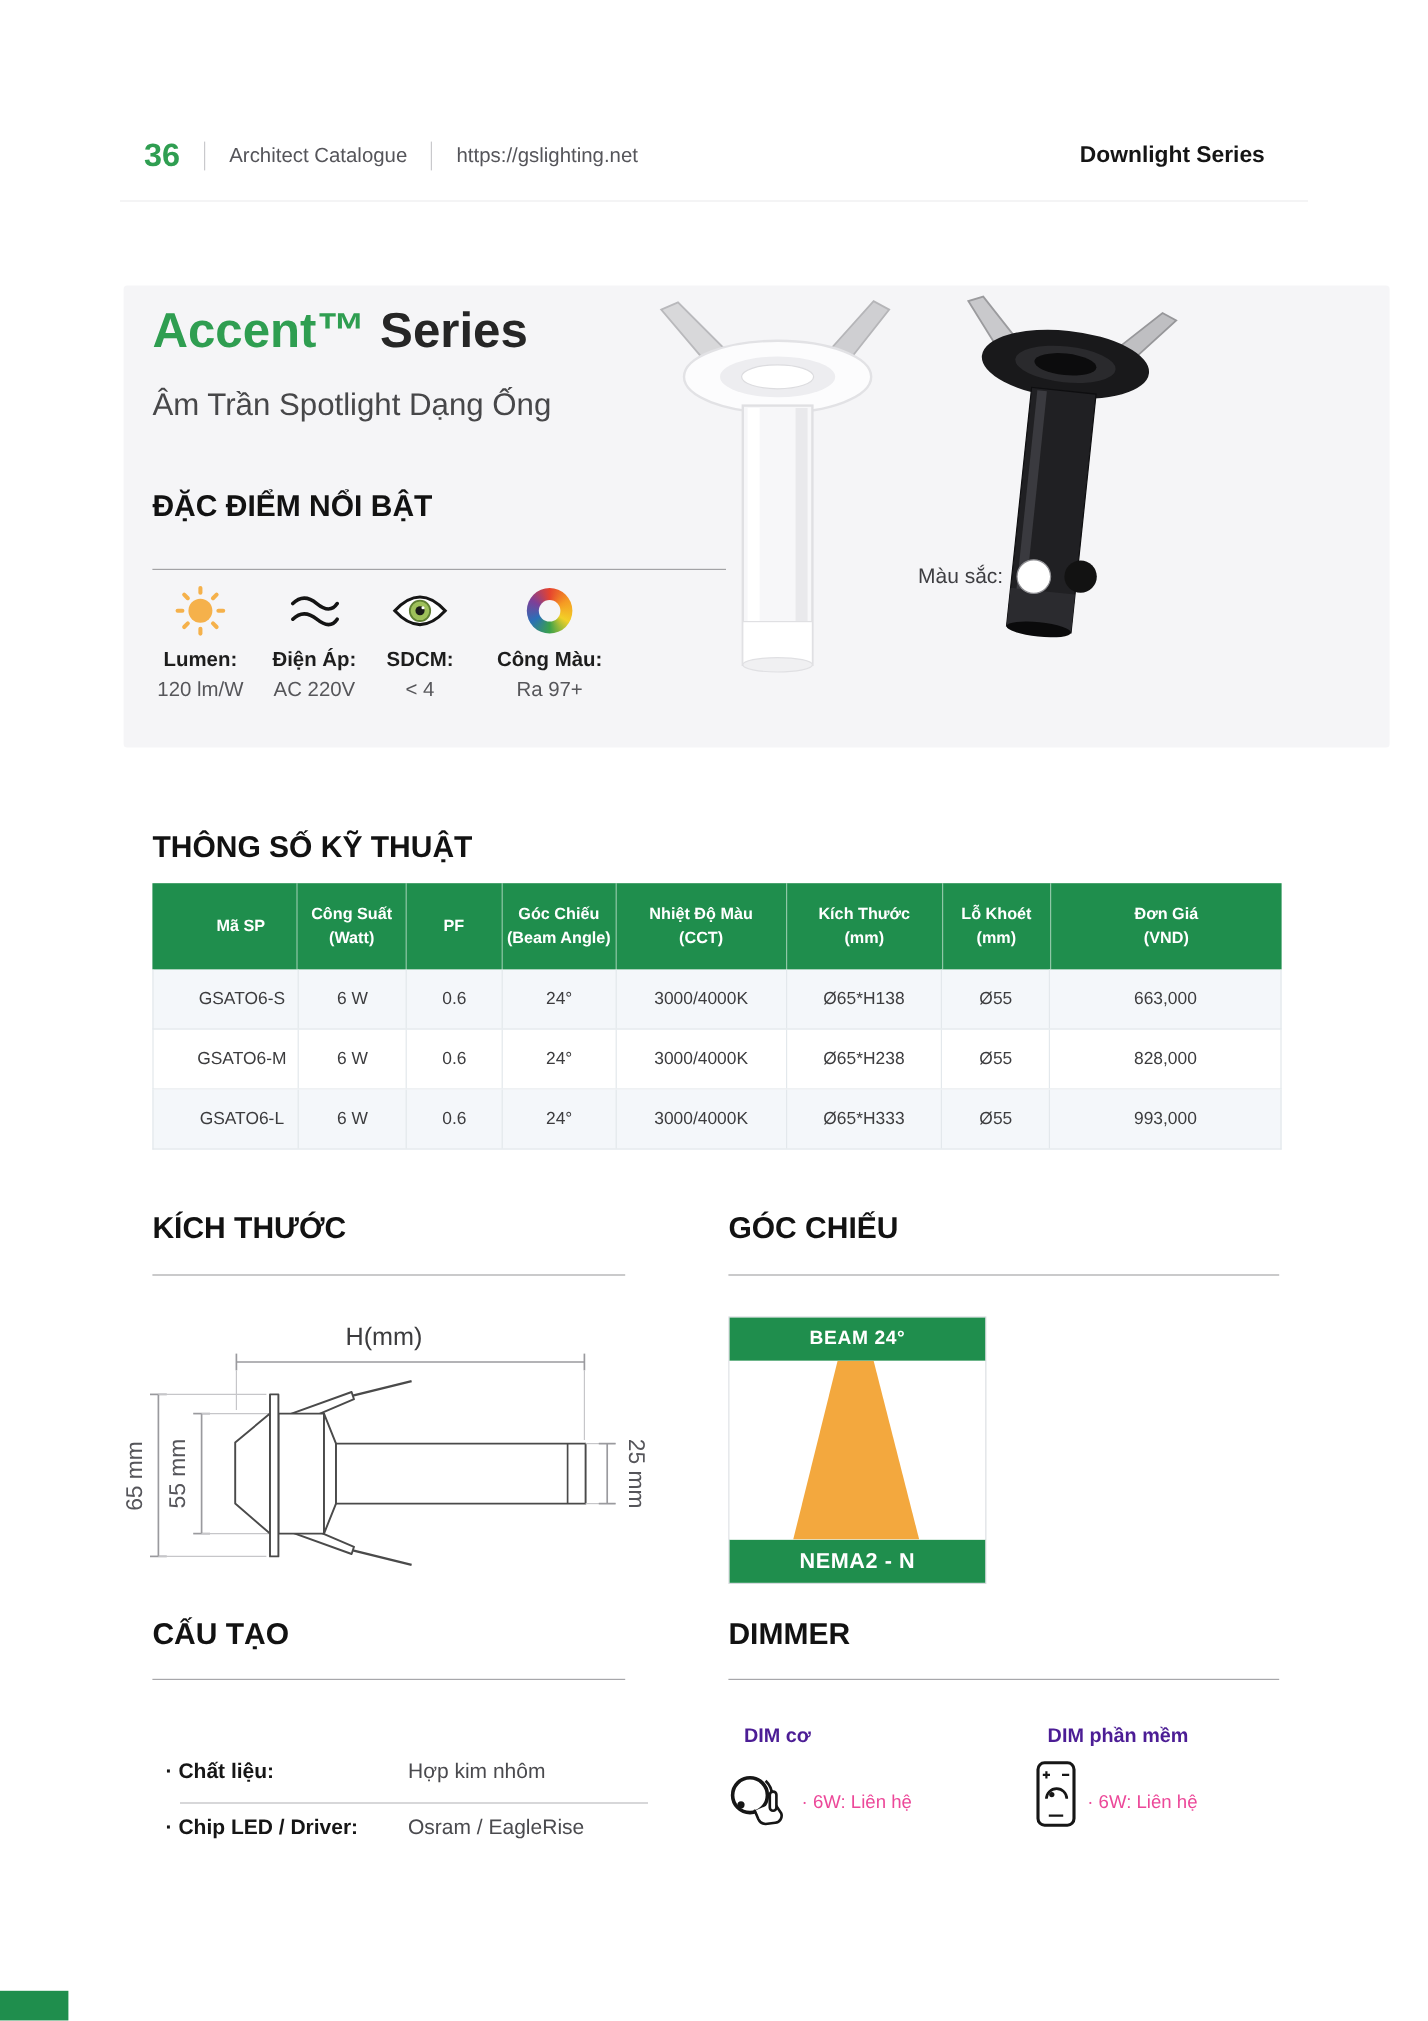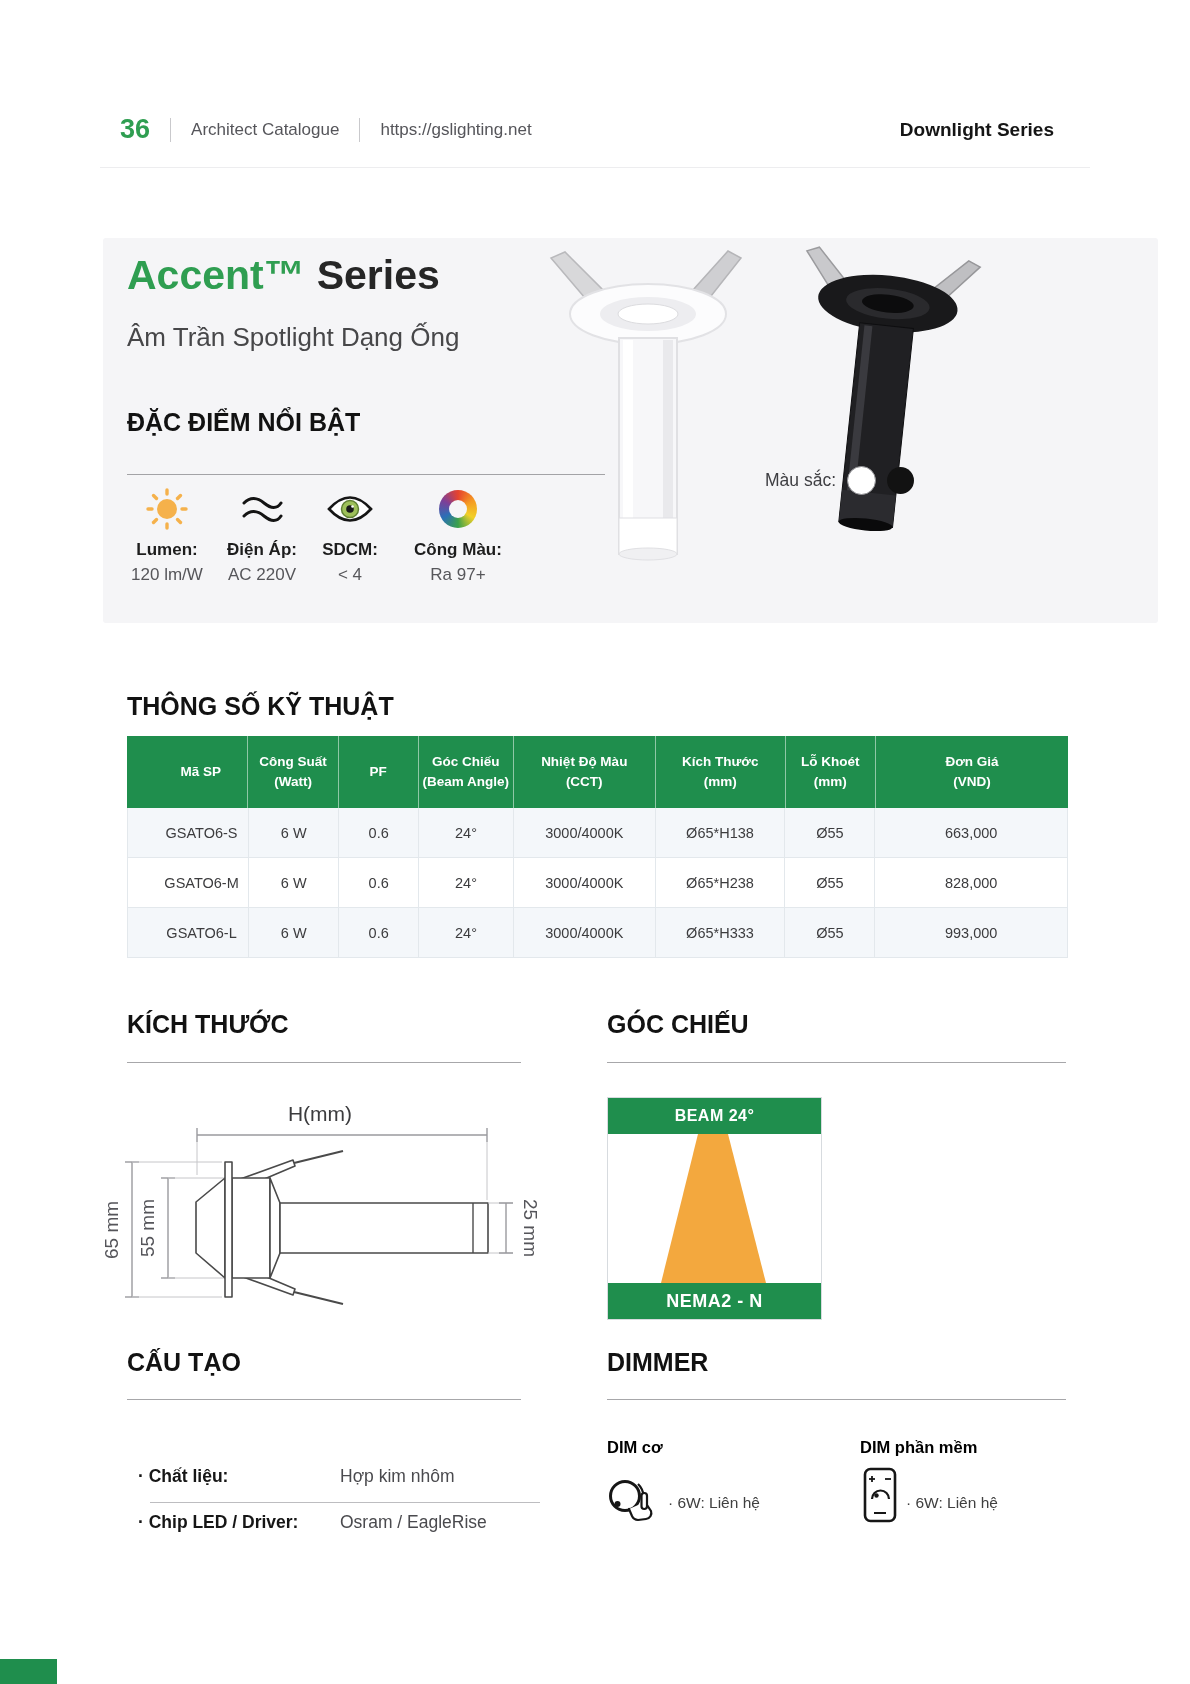--- a/index.html
+++ b/index.html
@@ -77,27 +77,27 @@
   .cons-row{position:absolute;display:flex;font-size:17.5px;white-space:nowrap;}
   #cons-r1{left:138px;top:1466px;}
   #cons-r2{left:138px;top:1512px;}
   .cons-row .cl{font-weight:700;color:#161616;width:202px;}
   .cons-row .cv{color:#4a4a4e;}
   #cons-div{left:150px;top:1502px;width:390px;height:1px;background:#bdbdc0;}
 
   
   #dim-h{left:607px;top:1348px;}
   #dim-rule{left:607px;top:1399px;width:459px;}
-  .dim-label{position:absolute;font-size:16.5px;font-weight:700;color:#000000;white-space:nowrap;}
+  .dim-label{position:absolute;font-size:16.5px;font-weight:700;color:#4c1d95;white-space:nowrap;margin-left:13px;}
   #dim-l1{left:607px;top:1438px;}
   #dim-l2{left:860px;top:1438px;}
   .dim-ic{position:absolute;}
   #dial-ic{left:604px;top:1468px;}
   #phone-ic{left:862px;top:1466px;}
-  .dim-note{position:absolute;font-size:15.5px;color:#404040;white-space:nowrap;}
+  .dim-note{position:absolute;font-size:15.5px;color:#ec4899;white-space:nowrap;}
   #dim-n1{left:668px;top:1494px;}
   #dim-n2{left:906px;top:1494px;}
 
   .footer-bar{position:absolute;left:0;top:1659px;width:57px;height:25px;background:#1f8e4d;}
 </style>
 </head>
 <body>
 
 <div class="page">
 

